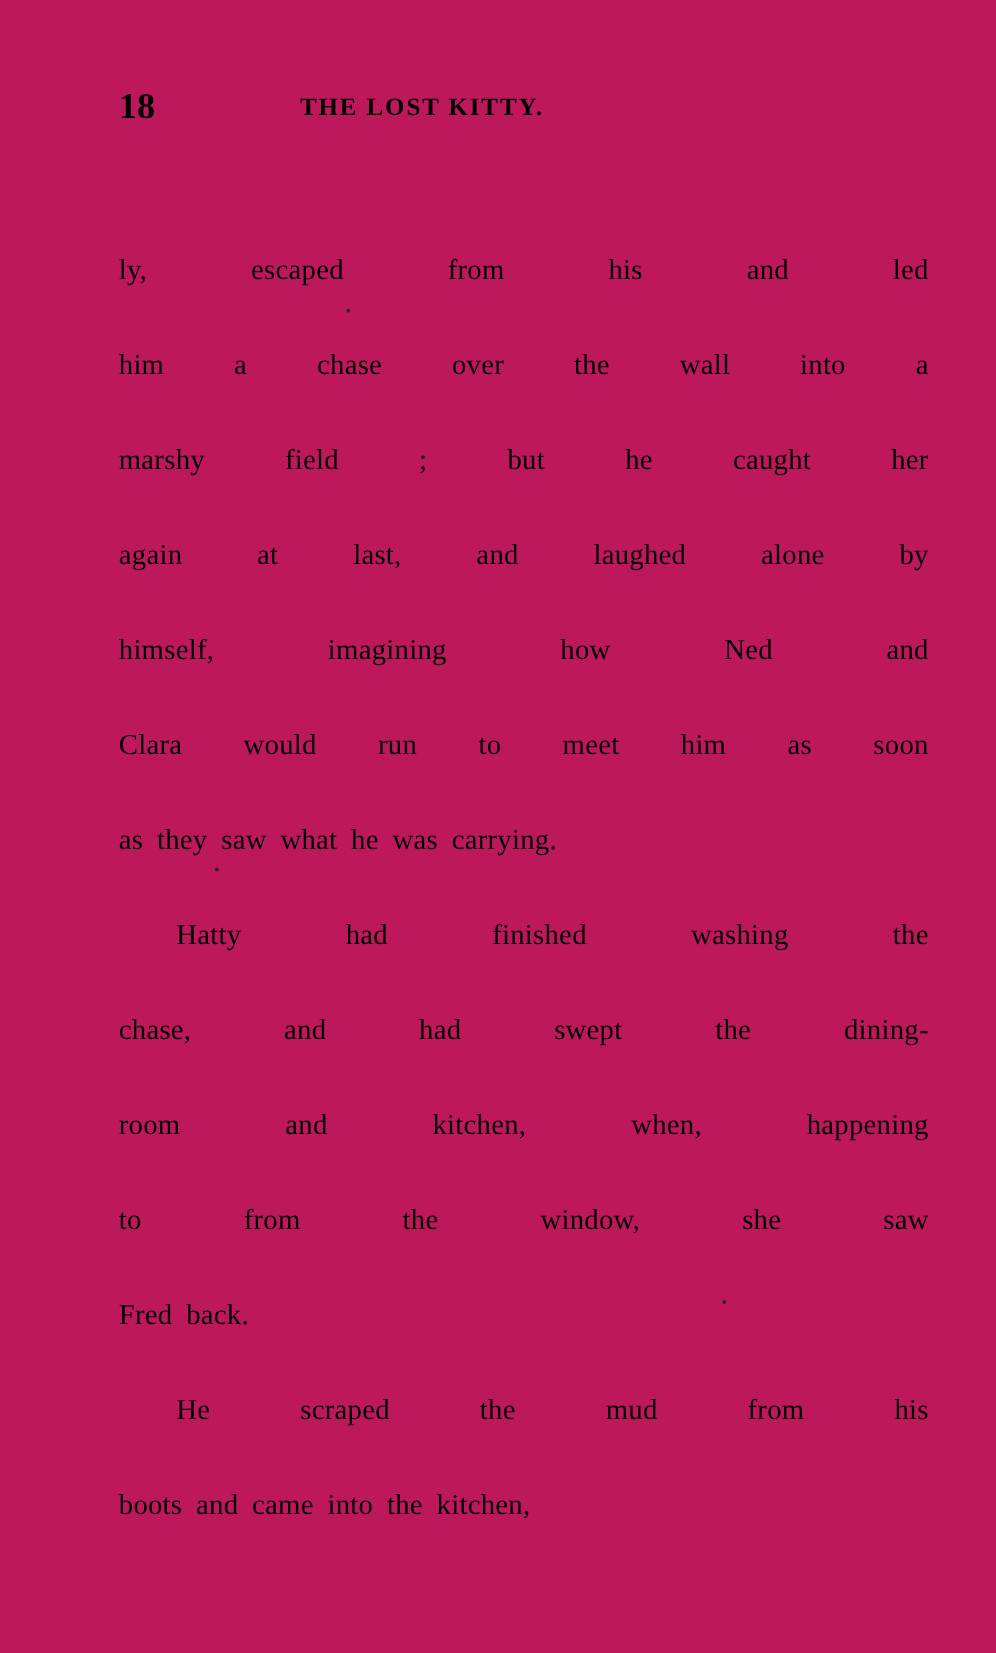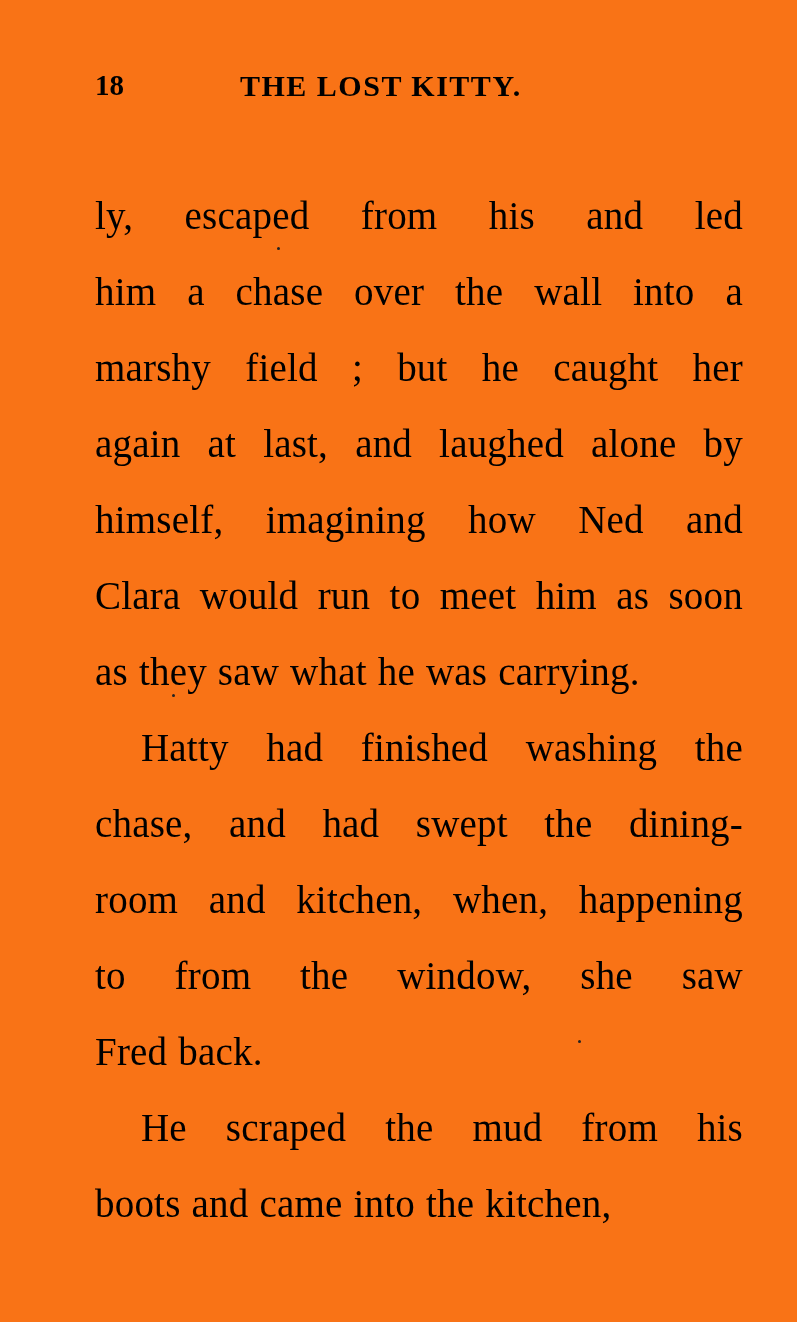--- a/index.html
+++ b/index.html
@@ -13,21 +13,21 @@
     position: relative;
     font-family: "Liberation Serif", serif;
     color: #000000;
     overflow: hidden;
   }
   .page {
     position: absolute;
     top: 0; left: 0;
     width: 797px;
     height: 1322px;
-    background: #f97316;
+    background: #be185d;
   }
   .header {
     position: absolute;
     top: 68px;
     left: 95px;
     width: 650px;
     height: 40px;
   }
   .folio {
     position: absolute;
@@ -38,34 +38,34 @@
     font-size: 29px;
     letter-spacing: 0px;
     line-height: 34px;
   }
   .running-head {
     position: absolute;
     left: 145px;
     top: 2px;
     font-family: "Liberation Serif", serif;
     font-weight: bold;
-    font-size: 30px;
+    font-size: 20px;
     letter-spacing: 1.5px;
     line-height: 32px;
     white-space: nowrap;
   }
   .body-text {
     position: absolute;
     top: 178px;
     left: 95px;
     width: 648px;
   }
   .line {
     display: flex;
-    font-size: 39px;
+    font-size: 23px;
     line-height: 76px;
     height: 76px;
     white-space: nowrap;
     letter-spacing: 0.2px;
     font-family: Liberation Serif, serif;
   }
   
   .line.justify {
     justify-content: space-between;
   }

